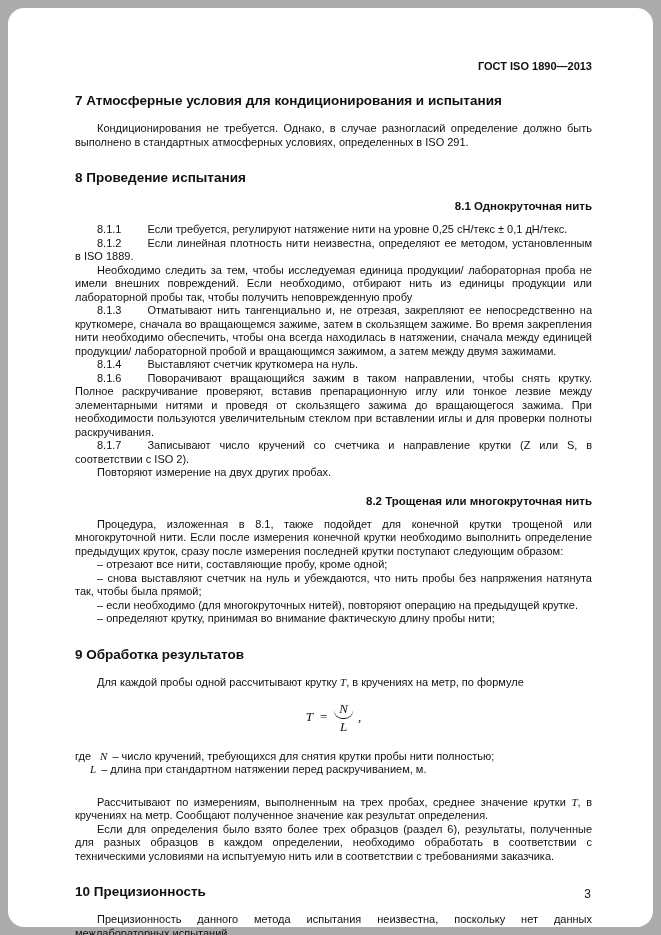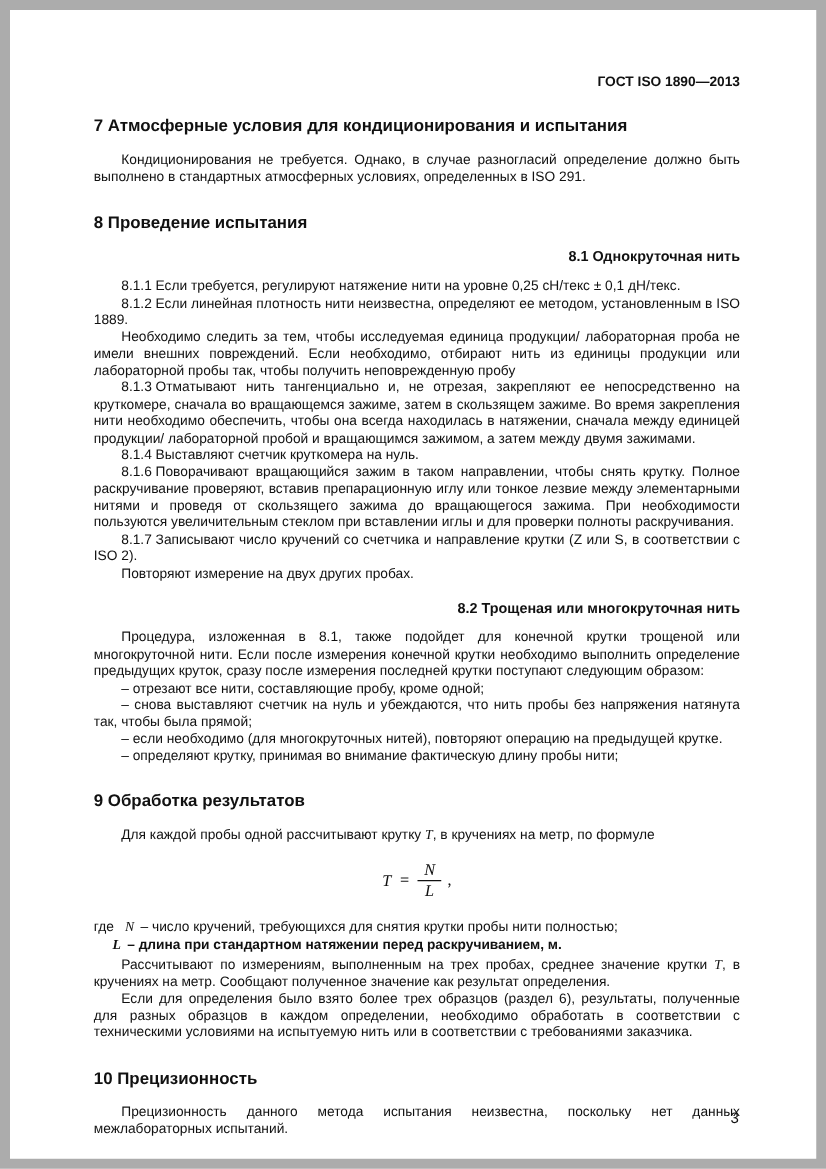--- a/index.html
+++ b/index.html
@@ -1,15 +1,15 @@
 <!DOCTYPE html>
 <html><head>
 <meta charset="utf-8">
 <style>
-  * { box-sizing: border-box; margin: 0; padding: 0; }
+  * { box-sizing: border-box; margin: 0; padding: 0; border-radius: 16px; }
   html, body { width: 661px; height: 935px; }
   body {
     background: #acacac;
     font-family: "Liberation Sans", "DejaVu Sans", sans-serif;
     position: relative;
   }
   .page {
     position: absolute;
     left: 8px; top: 8px;
     width: 645px; height: 919px;
@@ -33,21 +33,21 @@
     font-weight: bold;
     margin: 15px 0 11px;
     text-align: right;
   }
   .para {
     font-size: 11px;
     line-height: 13.5px;
     text-align: justify;
     text-indent: 22px;
   }
-  .pnum { margin-right: 3px; }
+  .pnum { margin-right: 26px; }
   .var {
     font-style: italic;
     font-family: "Liberation Serif", serif;
   }
   .formula-row {
     text-align: center;
     margin: 13px 0 15px;
     font-family: "Liberation Serif", serif;
     font-size: 13px;
   }
@@ -63,21 +63,21 @@
   .f-eq { margin: 0 7px; font-style: normal; }
   .f-comma { margin-left: 5px; }
   .where {
     font-size: 11px;
     line-height: 13.5px;
     text-align: justify;
     text-indent: 0;
   }
   .where .w-label { margin-right: 9px; }
   .where .var { margin-right: 5px; }
-  .where-l { padding-left: 15px; margin-bottom: 3px; font-weight: bold; }
+  .where-l { padding-left: 15px; margin-bottom: 19px; }
   .page-number {
     position: absolute;
     right: 62px; bottom: 26px;
     font-size: 12px;
   }
 </style>
 </head>
 <body>
 
 <div class="page">

